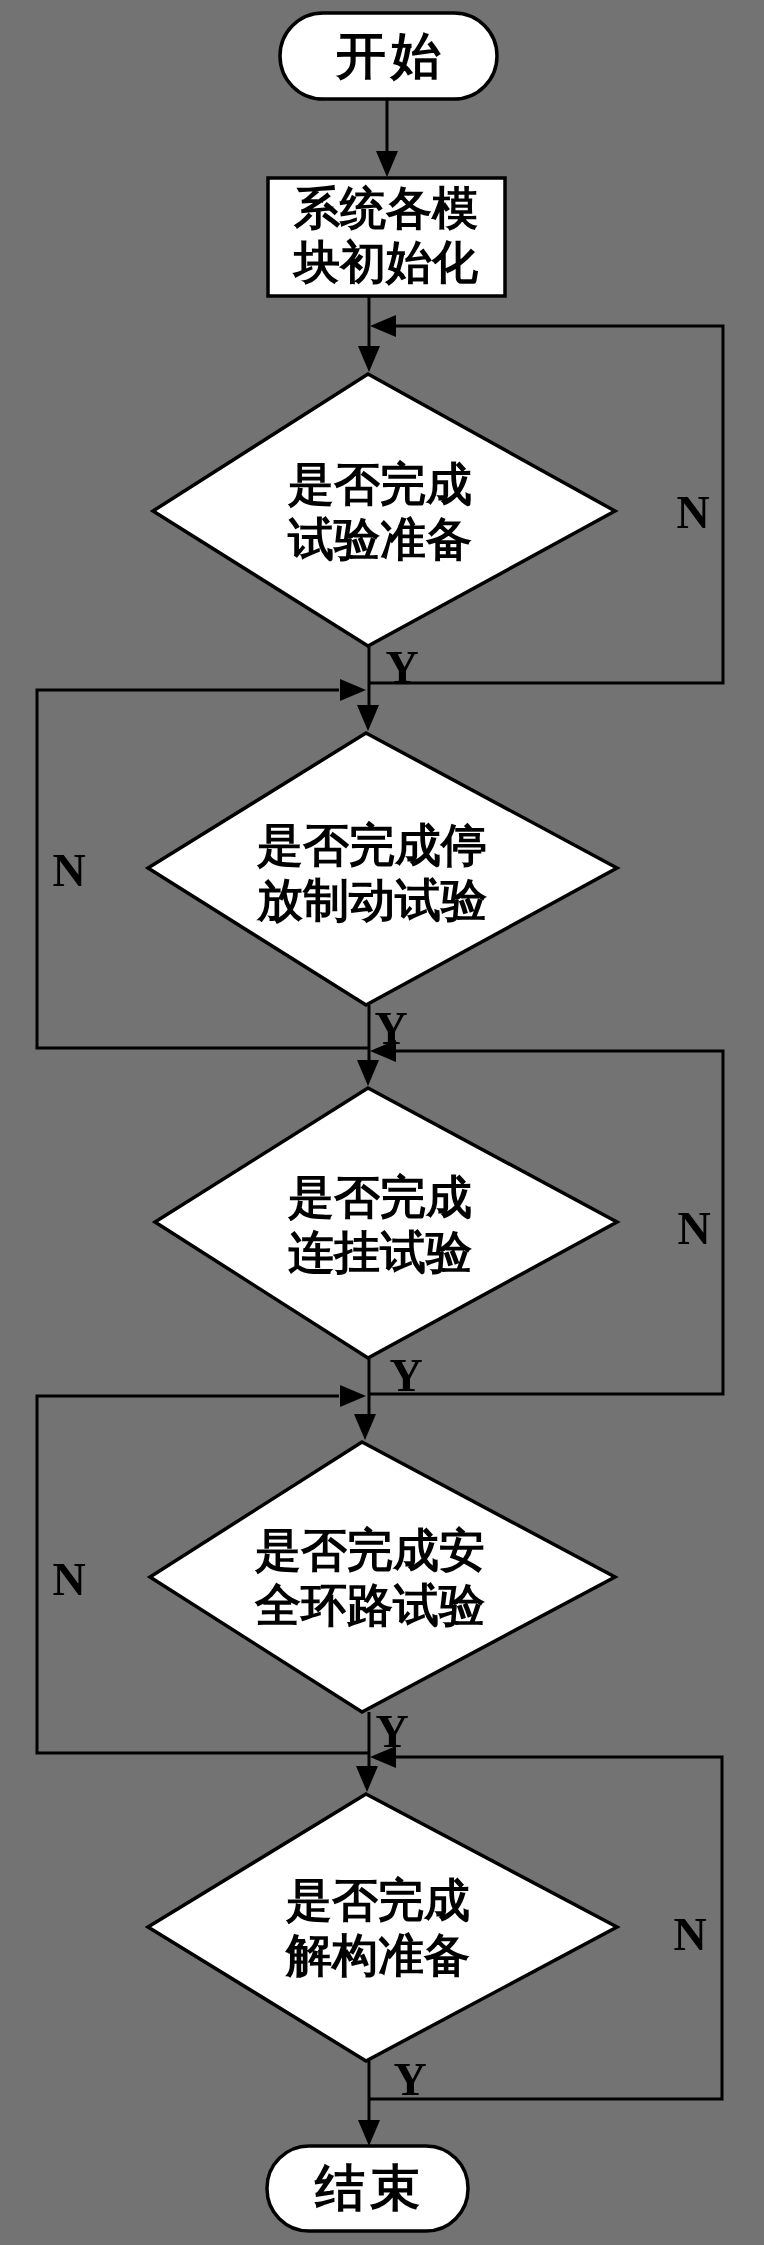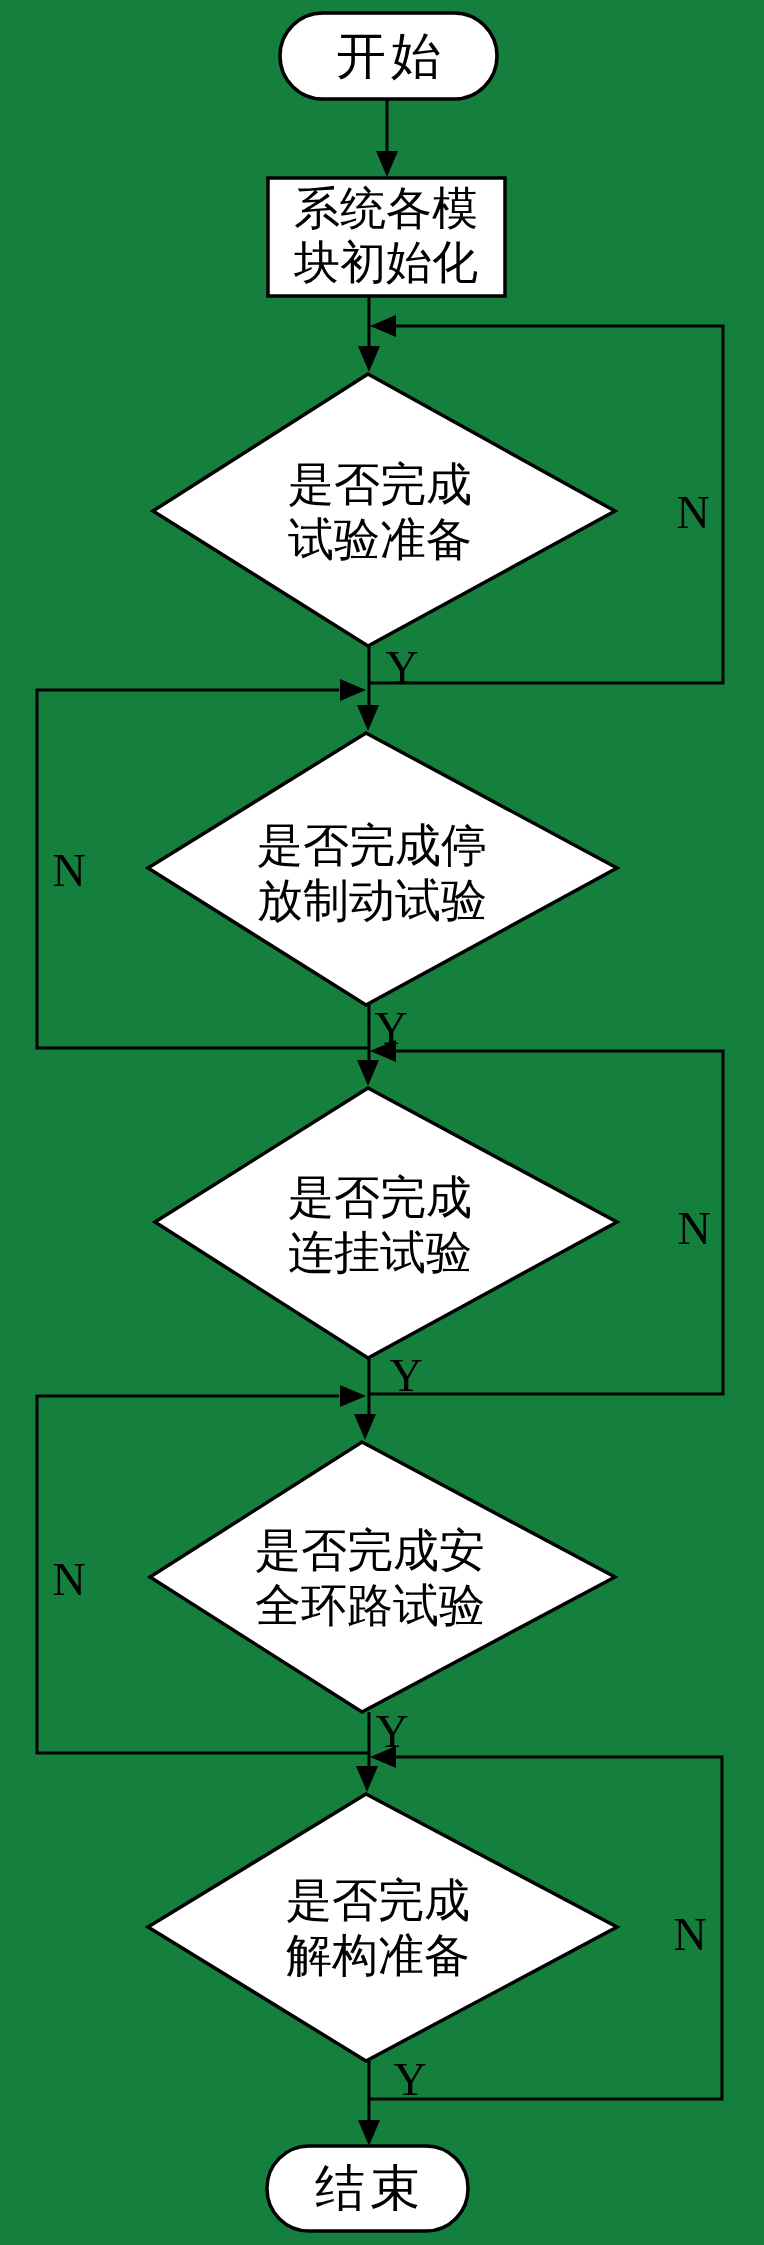--- a/index.html
+++ b/index.html
@@ -5,22 +5,23 @@
   html, body {
     margin: 0;
     padding: 0;
     background: #ffffff;
     width: 764px;
   }
   .stage {
     position: relative;
     width: 764px;
     height: 2245px;
-    background: #15803d;
+    background: #737373;
     overflow: hidden;
+    font-weight: bold;
   }
   svg { display: block; }
   .shape {
     fill: #ffffff;
     stroke: #000000;
     stroke-width: 3.5;
   }
   .edge {
     fill: none;
     stroke: #000000;

